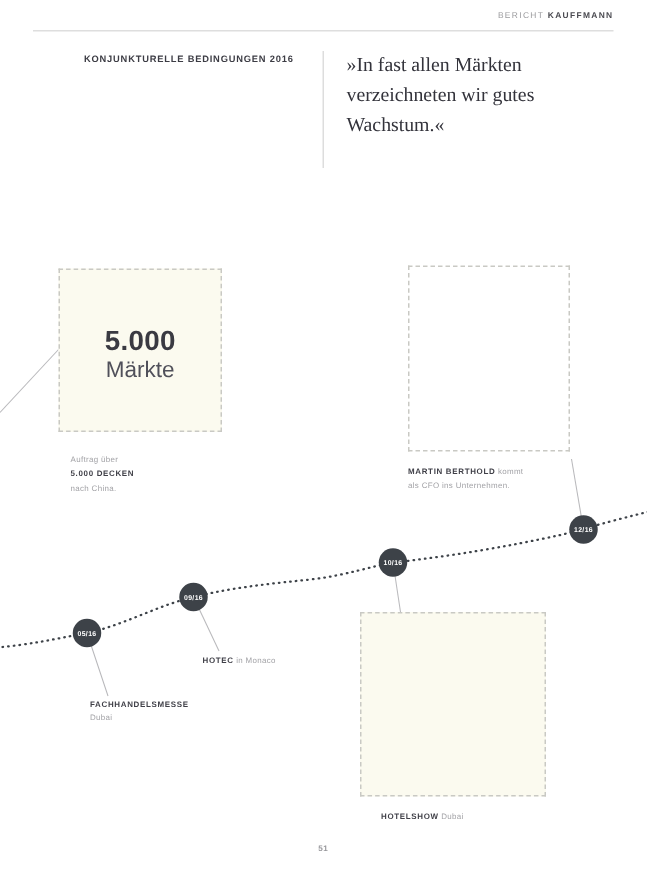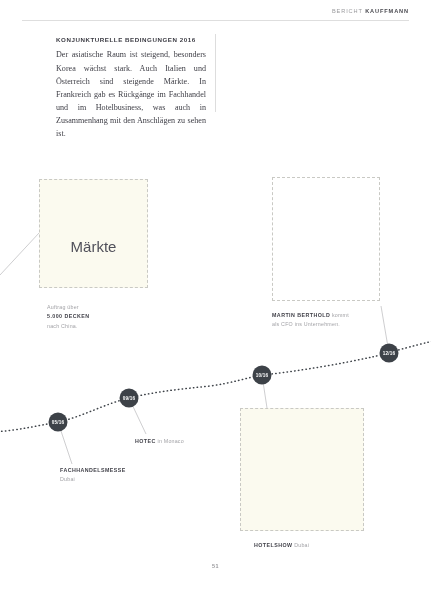--- a/index.html
+++ b/index.html
@@ -184,25 +184,25 @@
 
 <div class="page">
 
   <div class="runhead">
     <span>BERICHT </span><b>KAUFFMANN</b>
   </div>
   <div class="runhead-rule"></div>
 
   <div class="col-left">
     <div class="kicker">KONJUNKTURELLE BEDINGUNGEN 2016</div>
-    <div class="body-copy">Der asiatische Raum ist steigend, besonders Korea wächst stark. Auch Italien und Österreich sind steigende Märkte. In Frankreich gab es Rückgänge im Fachhandel und im Hotelbusiness, was auch in Zusammenhang mit den Anschlägen zu sehen ist.</div>
   </div>
 
   <div class="col-divider"></div>
 
+  <div class="pullquote">»In fast allen Märkten verzeichneten wir gutes Wachstum.«</div>
 
   <svg class="timeline" viewBox="0 0 431 590">
 
     <path d="M -6 432 C 20 430, 36 426, 58 422
              C 82 417, 104 404, 129 398
              C 158 391, 182 389, 210 386
              C 232 383, 246 378, 262 375
              C 300 371, 340 364, 372 357
              C 382 355, 396 350, 437 340" fill="none" stroke="#3d4248" stroke-width="1.5" stroke-linecap="round" stroke-dasharray="0.4 3.4"></path>
 
@@ -224,20 +224,21 @@
       <circle cx="262" cy="375" r="9.5" fill="#3d4248"></circle>
       <text class="marker-label" x="262" y="376.7" text-anchor="middle">10/16</text>
     </g>
     <g>
       <circle cx="389" cy="353" r="9.5" fill="#3d4248"></circle>
       <text class="marker-label" x="389" y="354.7" text-anchor="middle">12/16</text>
     </g>
   </svg>
 
   <div class="box box-cream box-hero">
+    <div class="hero-number">5.000</div>
     <div class="hero-unit">Märkte</div>
   </div>
   <div class="caption cap-hero">
     <span>Auftrag über</span><br>
     <b>5.000 DECKEN</b><br>
     <span>nach China.</span>
   </div>
 
   <div class="box box-plain box-berthold"></div>
   <div class="caption cap-berthold">

